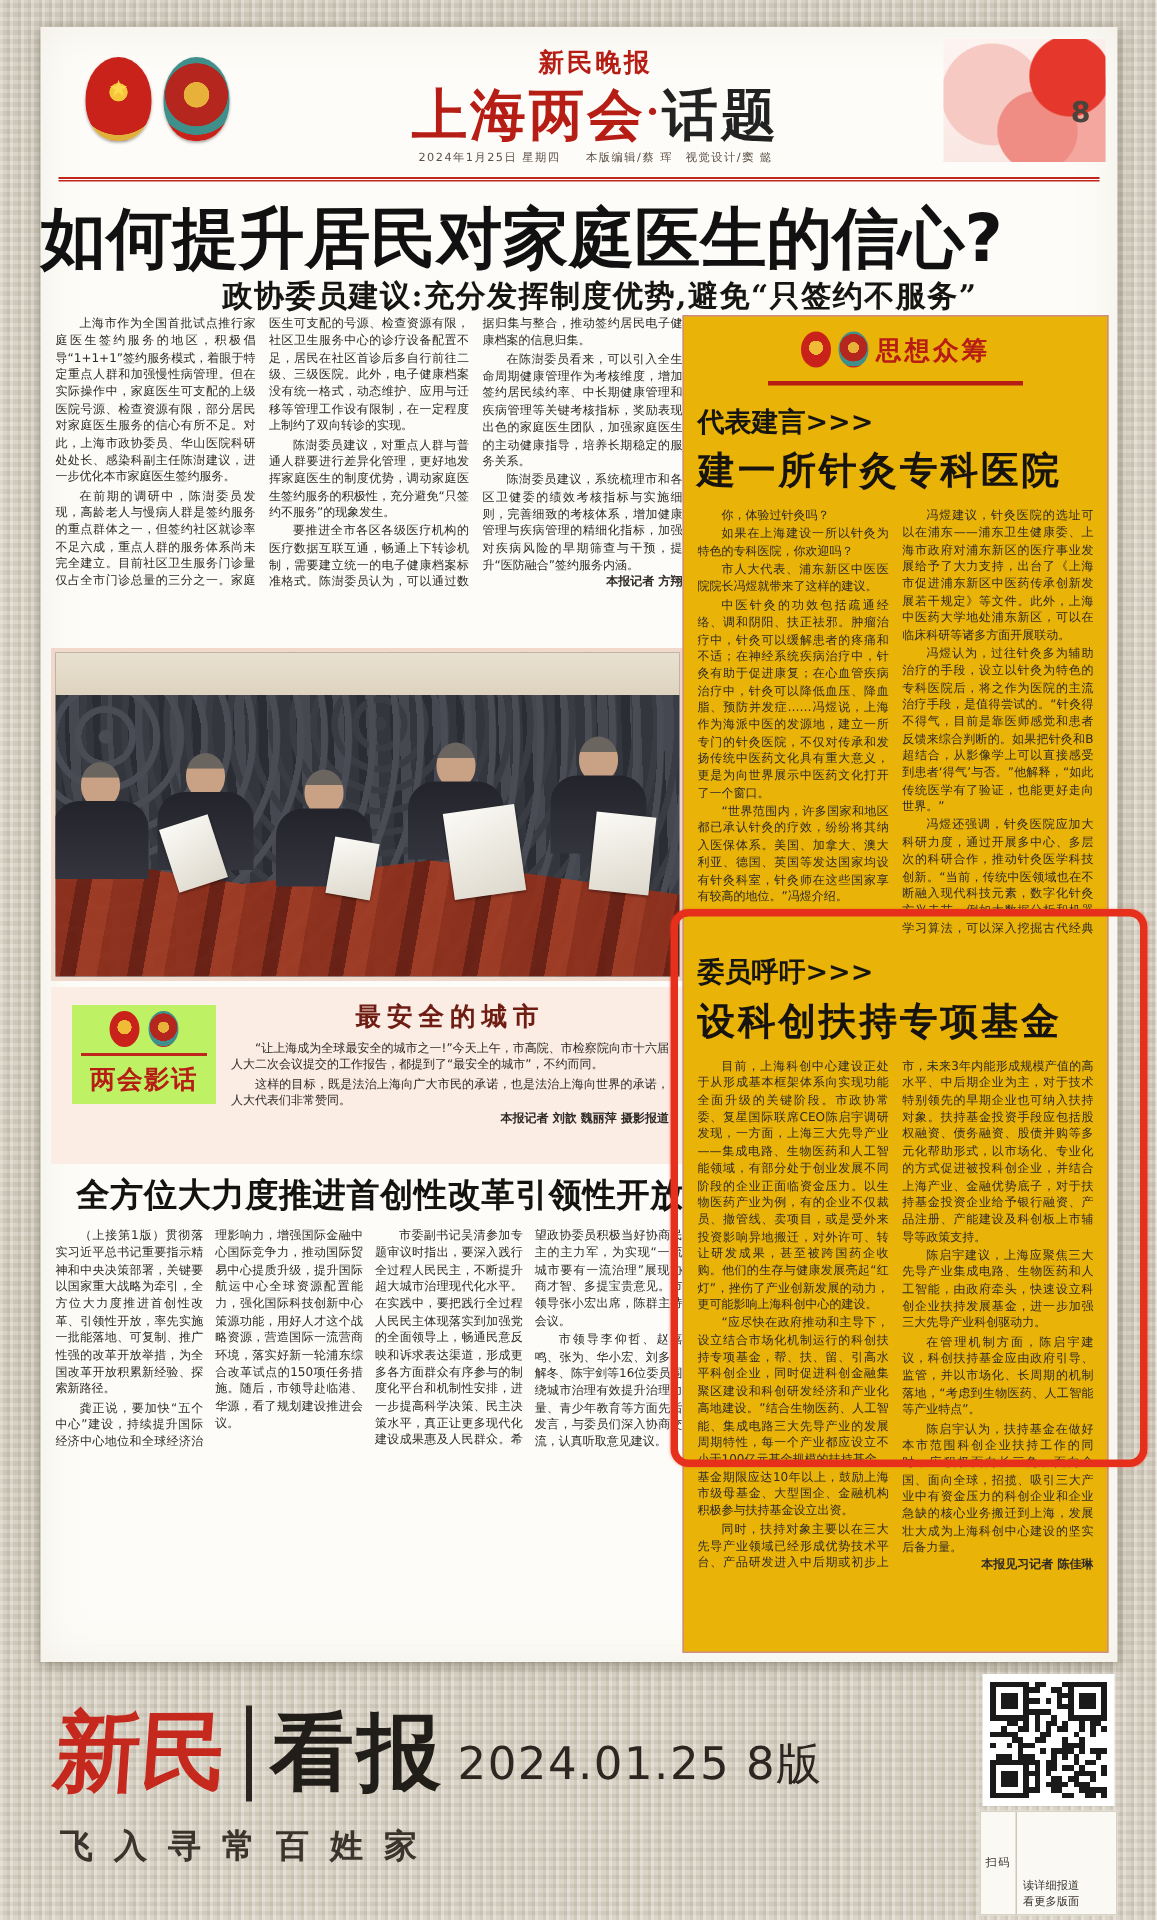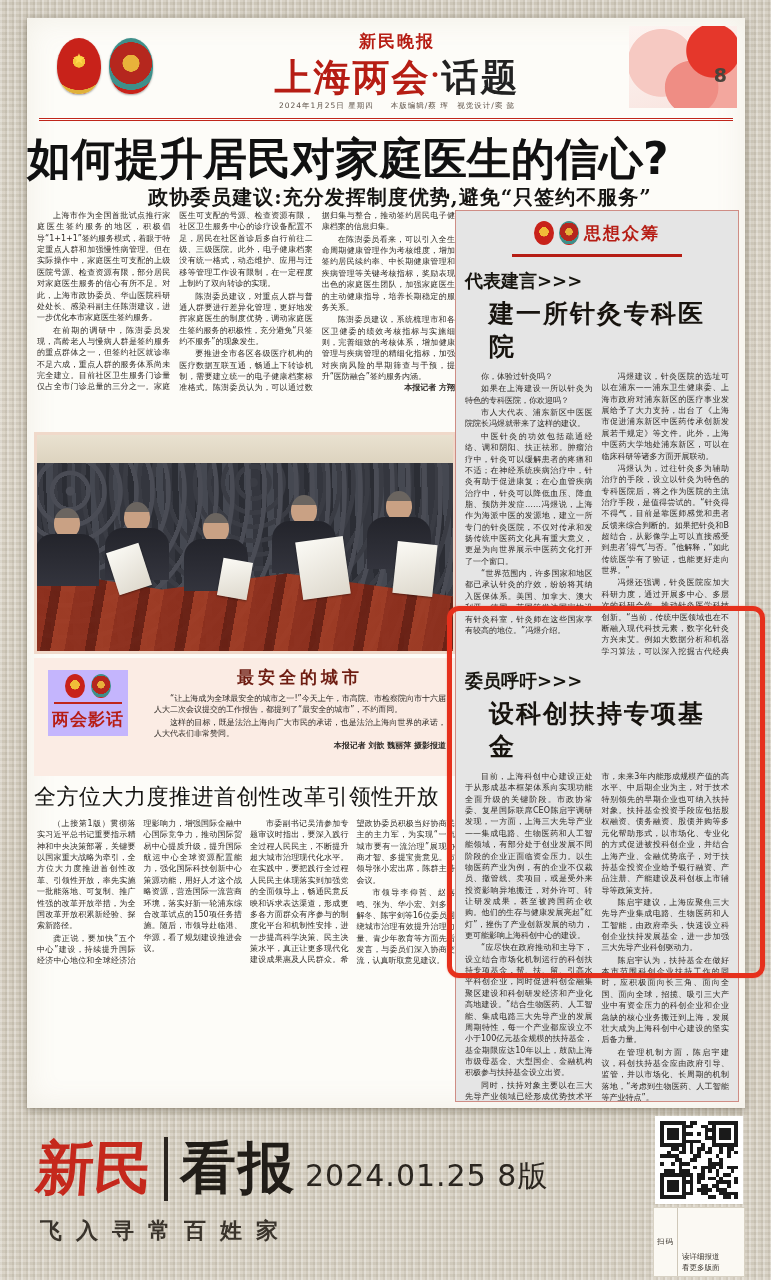--- a/index.html
+++ b/index.html
@@ -74,44 +74,44 @@
   .person{position:absolute;z-index:2;}
   .head{width:26px;height:30px;border-radius:50% 50% 46% 46%;
     background:linear-gradient(180deg,#6b6560 0 34%,#c9a184 35%);} 
   .suit{width:64px;height:52px;margin:-4px 0 0 -19px;border-radius:18px 18px 0 0;
     background:linear-gradient(180deg,#23242b,#33343d);}
   .paper{position:absolute;z-index:3;background:linear-gradient(160deg,#fbfaf5,#ddd8cc);
     box-shadow:0 1px 2px rgba(0,0,0,.4);}
   
   .capbox{position:absolute;left:7px;top:640px;width:422px;height:118px;background:var(--cap-bg);
     padding:8px 10px 6px 120px;}
-  .badge{position:absolute;left:14px;top:12px;width:80px;text-align:center;background:#c4b5fd;
+  .badge{position:absolute;left:14px;top:12px;width:96px;text-align:center;background:#bef264;
     padding:4px 4px 5px;}
   .badge .mini-emblems{display:flex;justify-content:center;gap:6px;}
   .mini-emblem{width:20px;height:24px;border-radius:50%;}
   .mini-emblem.nat{background:radial-gradient(circle at 50% 45%,#f0bc38 0 28%,#c8221a 29%);}
   .mini-emblem.cppcc{background:radial-gradient(circle at 50% 45%,#e8b23a 0 22%,#b5271e 23% 55%,#3f8f8a 56% 75%,#c8221a 76%);}
   .badge .rule{height:2px;background:#c0261b;margin:4px 2px;}
   .badge .label{color:#b61d14;font-weight:900;font-size:17px;letter-spacing:1px;}
   .cap-title{text-align:center;font-size:17px;font-weight:900;color:#6e1d12;letter-spacing:4px;margin-bottom:4px;}
   .cap-body{font-size:8px;}
   
-  .reform-h{position:absolute;left:7px;top:764px;width:422px;text-align:left;
-    font-size:22px;font-weight:400;color:#141311;letter-spacing:0.5px;}
+  .reform-h{position:absolute;left:7px;top:764px;width:422px;text-align:right;
+    font-size:22px;font-weight:700;color:#141311;letter-spacing:0.5px;}
   .reform-body{position:absolute;left:10px;top:800px;width:418px;height:282px;
     column-count:4;column-gap:8px;}
   .reform-body .para{text-indent:2em;}
   
   .sidebar{position:absolute;left:428px;top:192px;width:284px;height:892px;
-    border:1.5px solid var(--box-border);background:#e5e5e5;padding:10px 9px 6px;overflow:hidden;}
+    border:1.5px solid var(--box-border);background:#eab308;padding:10px 9px 6px;overflow:hidden;}
   .brand{width:170px;margin:0 auto;text-align:center;border-bottom:3px solid #b61d14;padding-bottom:5px;}
   .brand-inner{display:inline-flex;align-items:center;gap:5px;}
   .brand-label{color:#b61d14;font-weight:900;font-size:17px;letter-spacing:2px;}
   .kicker{font-weight:900;font-size:18px;color:#17150f;margin:12px 0 4px;}
-  .side-h{font-size:25px;font-weight:900;letter-spacing:2px;color:#17130e;margin-bottom:8px;margin-left:24px;}
+  .side-h{font-size:25px;font-weight:900;letter-spacing:2px;color:#17130e;margin-bottom:8px;}
   .side-body{column-count:2;column-gap:9px;height:auto;overflow:hidden;}
   .side-body.b1{height:286px;}
   .side-body.b2{height:388px;}
   
   .hl-box{position:absolute;left:447px;top:606px;width:318px;height:372px;
     border:5px solid var(--hl-red);border-radius:12px;z-index:50;
     box-shadow:0 0 2px rgba(230,48,28,.4);}
   
   .footer{position:absolute;left:0;top:1108px;width:771px;height:172px;}
   .logo{position:absolute;left:36px;top:22px;display:flex;align-items:center;gap:12px;}
@@ -243,22 +243,22 @@
     </div>
 
     <div class="kicker">委员呼吁&gt;&gt;&gt;</div>
     <div class="side-h serif">设科创扶持专项基金</div>
     <div class="side-body b2 bodytxt">
       <div>
           <p class="para">目前，上海科创中心建设正处于从形成基本框架体系向实现功能全面升级的关键阶段。市政协常委、复星国际联席CEO陈启宇调研发现，一方面，上海三大先导产业——集成电路、生物医药和人工智能领域，有部分处于创业发展不同阶段的企业正面临资金压力。以生物医药产业为例，有的企业不仅裁员、撤管线、卖项目，或是受外来投资影响异地搬迁，对外许可、转让研发成果，甚至被跨国药企收购。他们的生存与健康发展亮起“红灯”，挫伤了产业创新发展的动力，更可能影响上海科创中心的建设。</p>
           <p class="para">“应尽快在政府推动和主导下，设立结合市场化机制运行的科创扶持专项基金，帮、扶、留、引高水平科创企业，同时促进科创金融集聚区建设和科创研发经济和产业化高地建设。”结合生物医药、人工智能、集成电路三大先导产业的发展周期特性，每一个产业都应设立不小于100亿元基金规模的扶持基金，基金期限应达10年以上，鼓励上海市级母基金、大型国企、金融机构积极参与扶持基金设立出资。</p>
           <p class="para">同时，扶持对象主要以在三大先导产业领域已经形成优势技术平台、产品研发进入中后期或初步上市，未来3年内能形成规模产值的高水平、中后期企业为主，对于技术特别领先的早期企业也可纳入扶持对象。扶持基金投资手段应包括股权融资、债务融资、股债并购等多元化帮助形式，以市场化、专业化的方式促进被投科创企业，并结合上海产业、金融优势底子，对于扶持基金投资企业给予银行融资、产品注册、产能建设及科创板上市辅导等政策支持。</p>
           <p class="para">陈启宇建议，上海应聚焦三大先导产业集成电路、生物医药和人工智能，由政府牵头，快速设立科创企业扶持发展基金，进一步加强三大先导产业科创驱动力。</p>
+          <p class="para">在管理机制方面，陈启宇建议，科创扶持基金应由政府引导、监管，并以市场化、长周期的机制落地，“考虑到生物医药、人工智能等产业特点”。</p>
           <p class="para">陈启宇认为，扶持基金在做好本市范围科创企业扶持工作的同时，应积极面向长三角、面向全国、面向全球，招揽、吸引三大产业中有资金压力的科创企业和企业急缺的核心业务搬迁到上海，发展壮大成为上海科创中心建设的坚实后备力量。</p>
-          <p class="para">在管理机制方面，陈启宇建议，科创扶持基金应由政府引导、监管，并以市场化、长周期的机制落地，“考虑到生物医药、人工智能等产业特点”。</p>
         </div>
       <div class="byline">本报见习记者 陈佳琳</div>
     </div>
   </div>
 </div>
 
 <div class="hl-box"></div>
 
 <div class="footer">
   <div class="logo">

